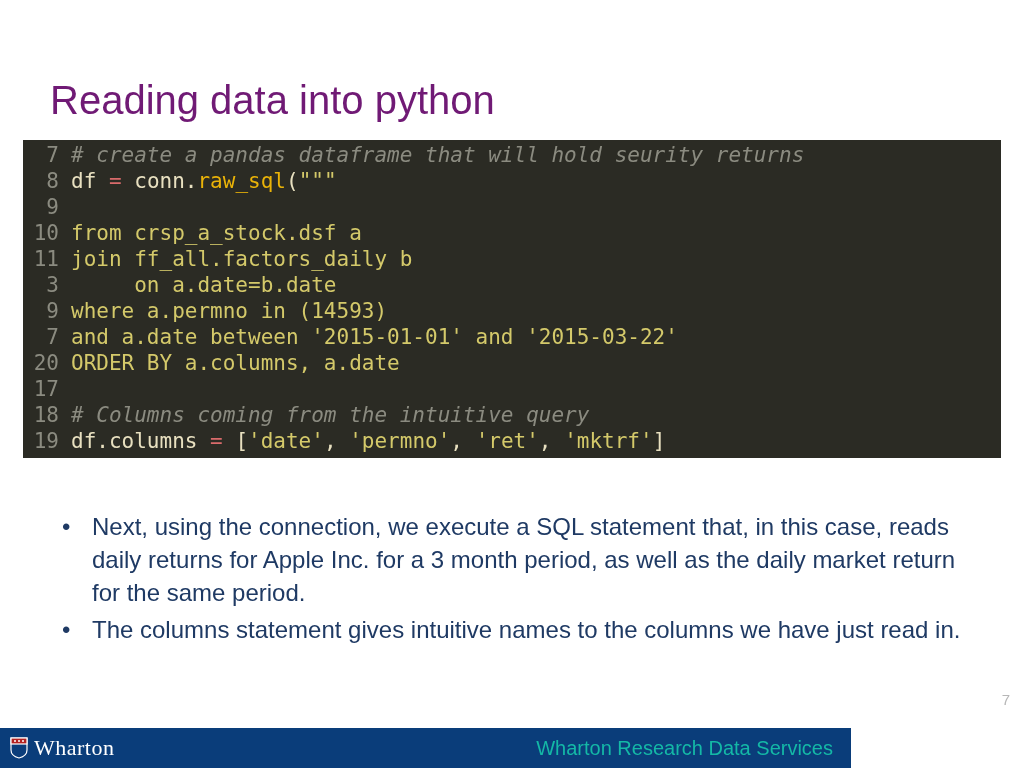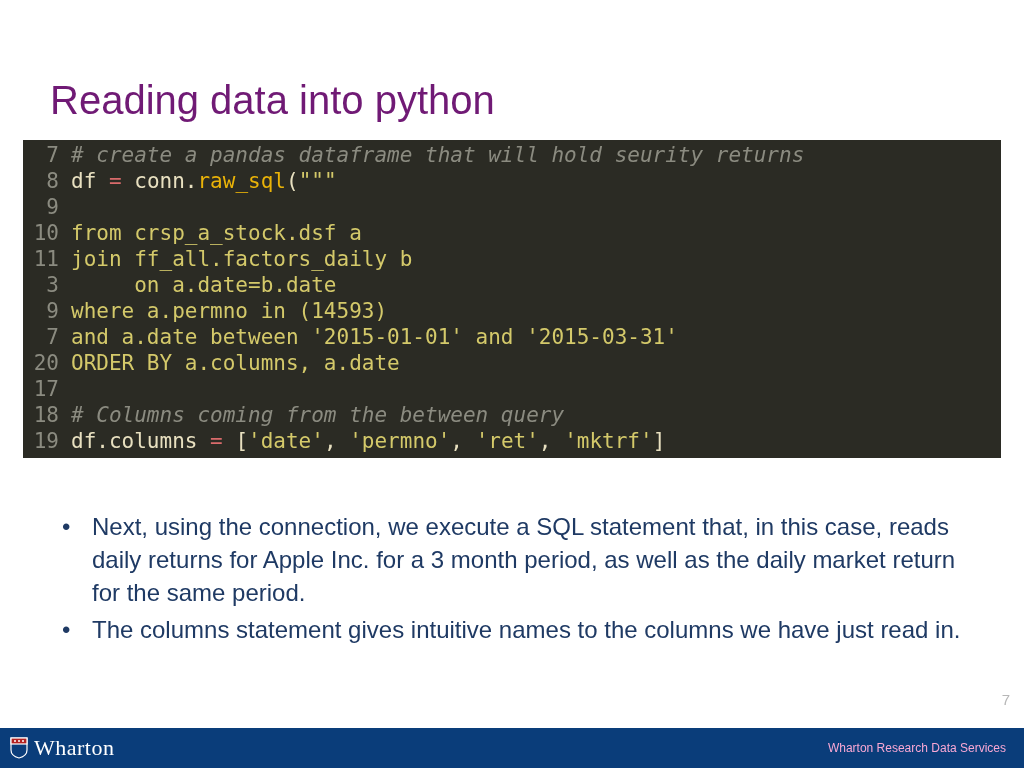--- a/index.html
+++ b/index.html
@@ -13,46 +13,46 @@
   .comment { color: #8b8b80; font-style: italic; }
   .kw { color: #e8e0c0; }
   .op { color: #d96b6b; }
   .fn { color: #eab308; }
   .str { color: #d4c96a; }
   .bullets { position: absolute; left: 50px; top: 510px; width: 930px; font-size: 24px; line-height: 33px; color: #1f3a64; }
   .bullets li { margin-left: 36px; margin-bottom: 4px; padding-left: 6px; }
   .bullets ul { list-style: none; }
   .bullets .dot { position: absolute; margin-left: -30px; }
   .pagenum { position: absolute; right: 14px; bottom: 60px; color: #b7b7b7; font-size: 15px; }
-  .footer { position: absolute; bottom: 0; left: 0; width: 1024px; height: 40px; background: #0a3d7a; display: flex; align-items: center; justify-content: space-between; padding: 0 18px 0 10px; }
+  .footer { position: absolute; bottom: 0; left: 0; width: 851px; height: 40px; background: #0a3d7a; display: flex; align-items: center; justify-content: space-between; padding: 0 18px 0 10px; }
   .footer-left { display: flex; align-items: center; gap: 6px; }
   .shield { width: 18px; height: 22px; display: inline-block; }
   .shield svg { display: block; }
   .wharton-logo { color: #fff; font-family: Georgia, 'Times New Roman', serif; font-size: 22px; letter-spacing: 0.5px; }
-  .footer-right { color: #f9a8d4; font-size: 12px; }
+  .footer-right { color: #14b8a6; font-size: 20px; }
 </style>
 </head>
 <body>
 
 <div class="slide">
 
   <div class="title">Reading data into python</div>
 
   <div class="code-block">
       <div class="code-row"><div class="lineno">7</div><div class="code"><span class="comment"># create a pandas dataframe that will hold seurity returns</span></div></div>
       <div class="code-row"><div class="lineno">8</div><div class="code"><span class="kw">df </span><span class="op">=</span><span class="kw"> conn.</span><span class="fn">raw_sql</span><span class="kw">(</span><span class="str">"""</span></div></div>
       <div class="code-row"><div class="lineno">9</div></div>
       <div class="code-row"><div class="lineno">10</div><div class="code"><span class="str">from crsp_a_stock.dsf a</span></div></div>
       <div class="code-row"><div class="lineno">11</div><div class="code"><span class="str">join ff_all.factors_daily b</span></div></div>
       <div class="code-row"><div class="lineno">3</div><div class="code"><span class="str">     on a.date=b.date</span></div></div>
       <div class="code-row"><div class="lineno">9</div><div class="code"><span class="str">where a.permno in (14593)</span></div></div>
-      <div class="code-row"><div class="lineno">7</div><div class="code"><span class="str">and a.date between '2015-01-01' and '2015-03-31'</span></div></div>
+      <div class="code-row"><div class="lineno">7</div><div class="code"><span class="str">and a.date between '2015-01-01' and '2015-03-22'</span></div></div>
       <div class="code-row"><div class="lineno">20</div><div class="code"><span class="str">ORDER BY a.columns, a.date</span></div></div>
       <div class="code-row"><div class="lineno">17</div><div class="code"><span class="kw"></span></div></div>
-      <div class="code-row"><div class="lineno">18</div><div class="code"><span class="comment"># Columns coming from the between query</span></div></div>
+      <div class="code-row"><div class="lineno">18</div><div class="code"><span class="comment"># Columns coming from the intuitive query</span></div></div>
       <div class="code-row"><div class="lineno">19</div><div class="code"><span class="kw">df.columns </span><span class="op">=</span><span class="kw"> [</span><span class="str">'date'</span><span class="kw">, </span><span class="str">'permno'</span><span class="kw">, </span><span class="str">'ret'</span><span class="kw">, </span><span class="str">'mktrf'</span><span class="kw">]</span></div></div>
     </div>
 
   <div class="bullets">
     <ul>
         <li><span class="dot">•</span><span>Next, using the connection, we execute a SQL statement that, in this case, reads daily returns for Apple Inc. for a 3 month period, as well as the daily market return for the same period.</span></li>
         <li><span class="dot">•</span><span>The columns statement gives intuitive names to the columns we have just read in.</span></li>
       </ul>
   </div>
 

